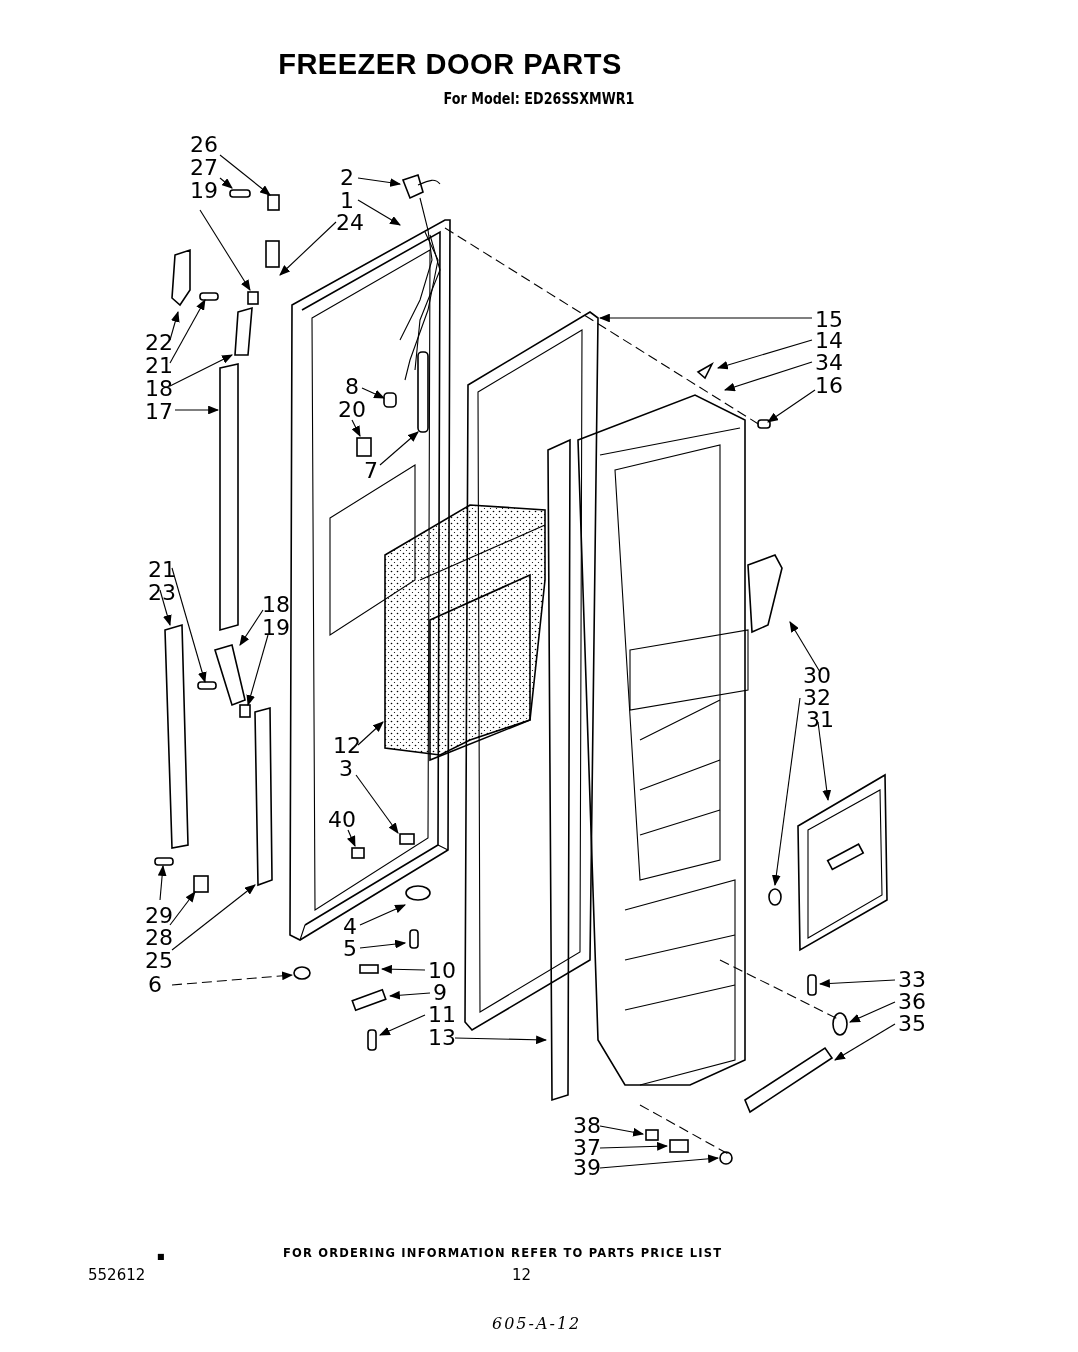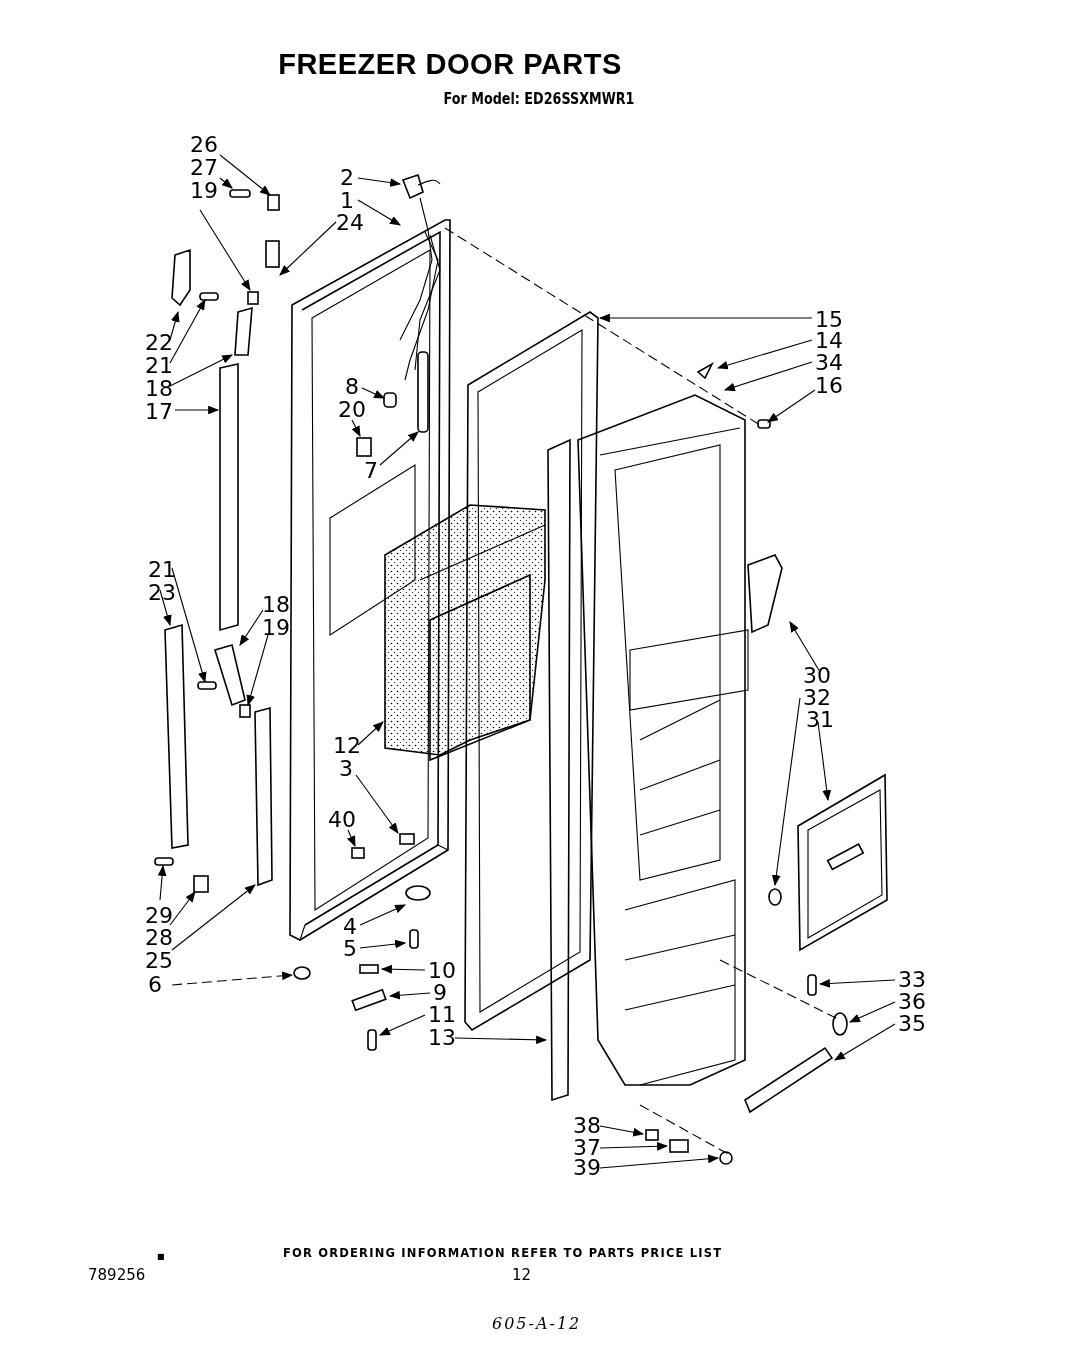--- a/index.html
+++ b/index.html
@@ -213,15 +213,15 @@
     <text class="lbl" x="898" y="1009">36</text>
     <text class="lbl" x="898" y="1031">35</text>
     <text class="lbl" x="573" y="1133">38</text>
     <text class="lbl" x="573" y="1155">37</text>
     <text class="lbl" x="573" y="1175">39</text>
   </g>
 </svg>
 
 <div class="footer-order">FOR ORDERING INFORMATION REFER TO PARTS PRICE LIST</div>
 <div class="footer-mark">■</div>
-<div class="footer-code">789256</div>
+<div class="footer-code">552612</div>
 <div class="footer-page">12</div>
 <div class="footer-hand">605-A-12</div>
 
 </body></html>

